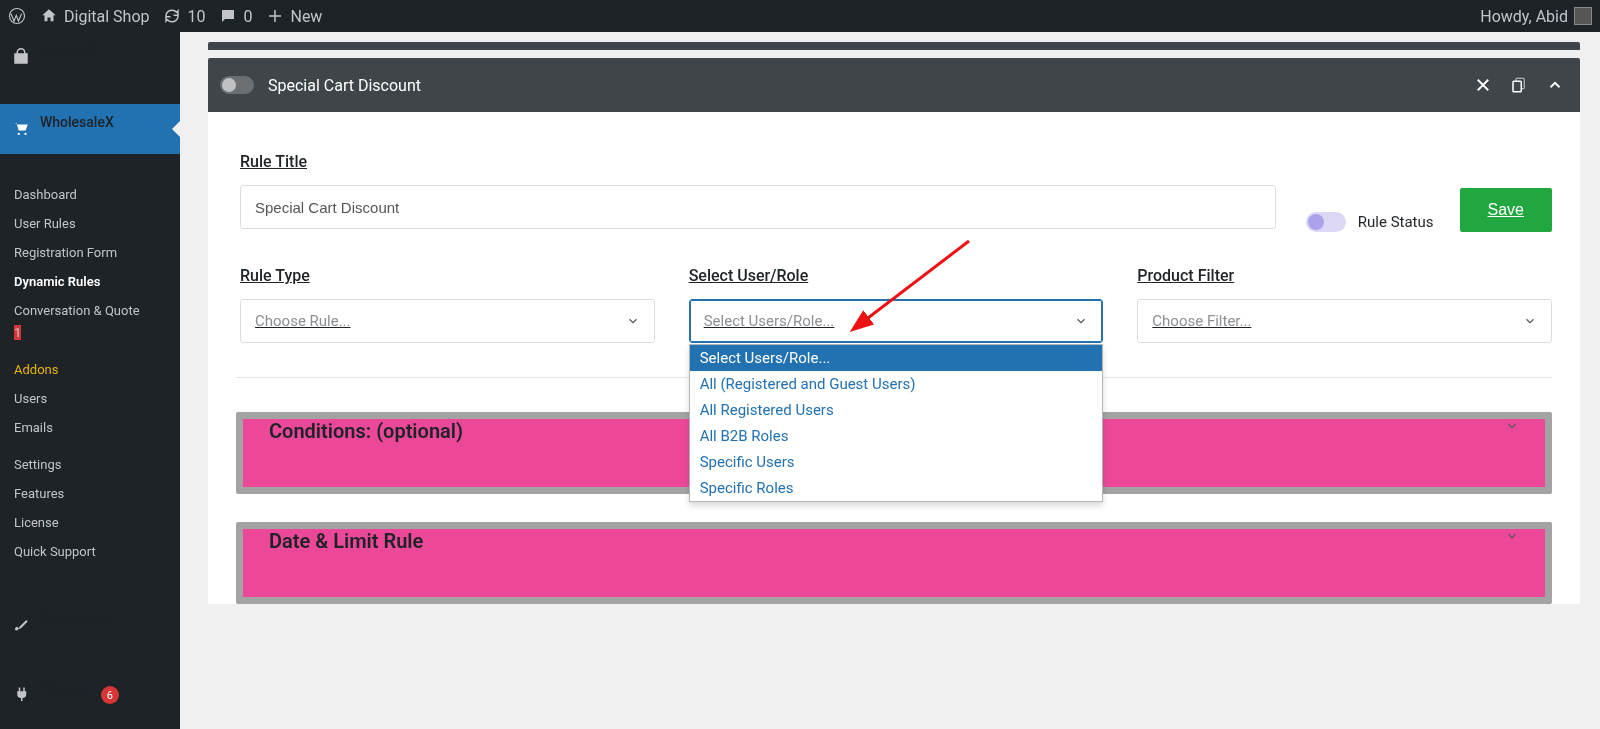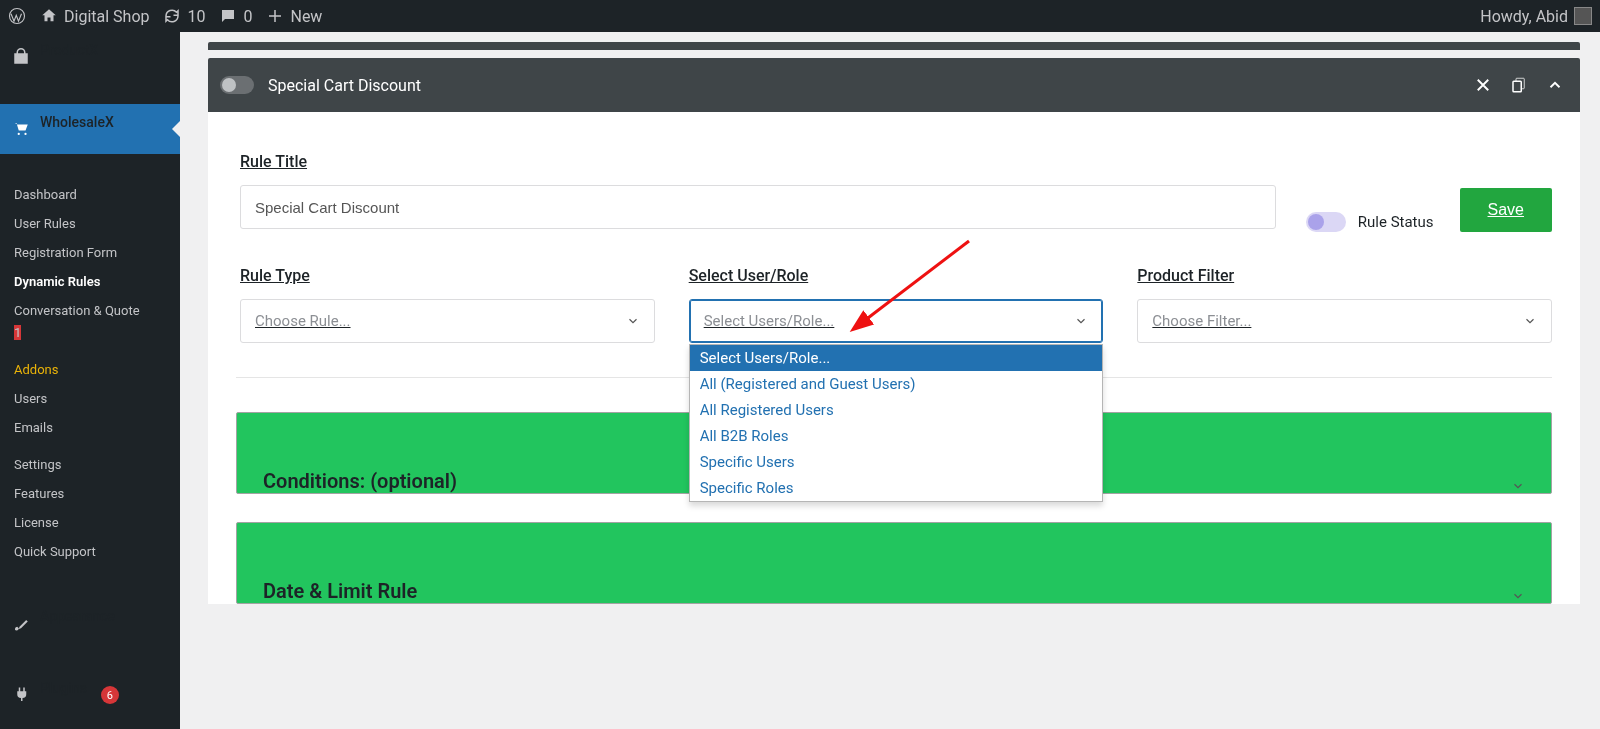--- a/index.html
+++ b/index.html
@@ -61,21 +61,21 @@
   .toggle2::after { content:""; position:absolute; left:2px; top:2px; width:16px; height:16px; background:#aaa2ea; border-radius:50%;}
   .status-label { font-size: 15px; color:#1d2327;}
   .save-btn { background:#22a63f; color:#fff; border:none; height:44px; padding: 0 28px; font-size:16px; border-radius:2px; cursor:pointer;text-decoration:underline;}
   .col-actions { display:flex; align-items:flex-end; gap: 26px; padding-top: 36px;}
 
   .row2 { display:flex; gap: 34px; margin-top: 34px; position: relative;}
   .col { flex:1; position:relative;}
 
   .divider { height:1px; background:#e5e5e5; margin: 34px 0;}
 
-  .acc { border:1px solid #a3a3a3; border-radius:2px; background:#22c55e; display:flex; align-items:flex-end; justify-content:space-between; padding: 0 26px; height: 82px; cursor:pointer; margin-bottom: 28px;}
+  .acc { border:7px solid #a3a3a3; border-radius:2px; background:#ec4899; display:flex; align-items:flex-start; justify-content:space-between; padding: 0 26px; height: 82px; cursor:pointer; margin-bottom: 28px;}
   .acc-title { font-size: 20px; font-weight:600; color:#1d2327;}
 
   
   .dropdown { position:absolute; top: 78px; left:0; right:0; background:#fff; border:1px solid #b5b5b5; box-shadow: 0 4px 6px rgba(0,0,0,.15); z-index: 30;}
   .dropdown .opt { padding: 4px 10px; font-size: 15px; color:#2271b1; cursor:pointer;}
   .dropdown .opt.sel { background:#2271b1; color:#fff;}
 
   
   .arrow-svg { position:absolute; pointer-events:none; z-index:40;}
 

